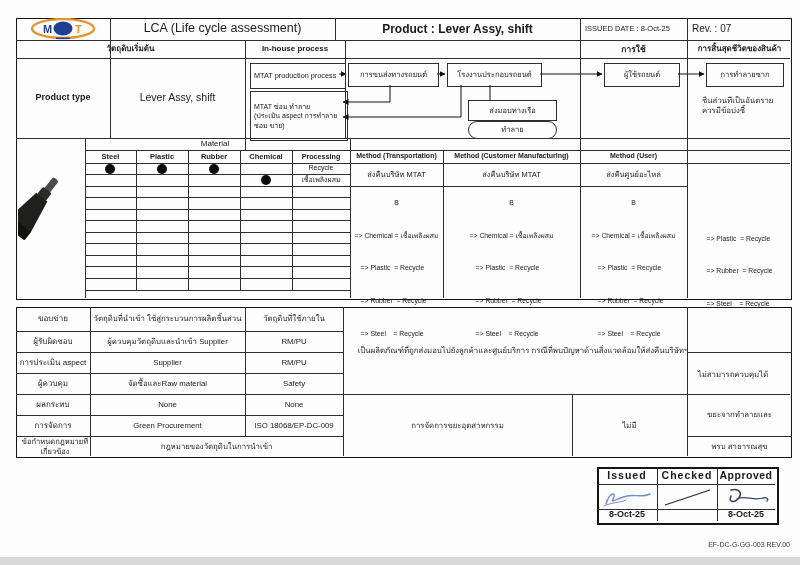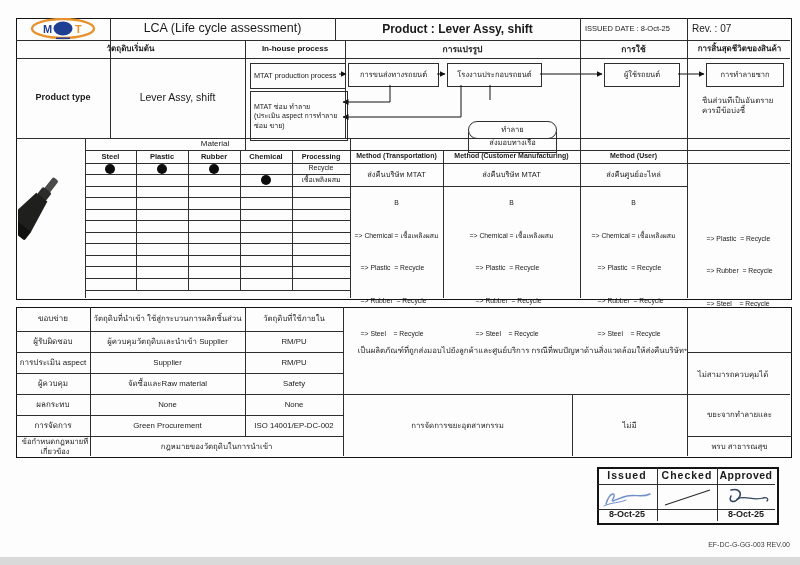--- a/index.html
+++ b/index.html
@@ -35,36 +35,35 @@
     <rect x="26" y="19.5" width="14" height="1.6" fill="#1e3f92"></rect>
   </svg>
 </div>
 <div class="cell" style="left:110px;top:18px;width:225px;height:22px;font-size:12.5px;">LCA (Life cycle assessment)</div>
 <div class="cell bold" style="left:335px;top:18px;width:245px;height:22px;font-size:12px;">Product : Lever Assy, shift</div>
 <div class="cell left" style="left:585px;top:18px;width:100px;height:22px;font-size:7.5px;">ISSUED  DATE  :  8-Oct-25</div>
 <div class="cell left" style="left:692px;top:18px;width:98px;height:22px;font-size:10px;">Rev. : 07</div>
 
 <div class="cell bold" style="left:16px;top:40px;width:229px;height:18px;font-size:8px;">วัตถุดิบเริ่มต้น</div>
 <div class="cell bold" style="left:245px;top:40px;width:100px;height:18px;font-size:8px;">In-house process</div>
-<div class="cell bold" style="left:345px;top:40px;width:235px;height:18px;font-size:8.5px;">การแปรรูป</div>
 <div class="cell bold" style="left:580px;top:40px;width:107px;height:18px;font-size:8.5px;text-align:right;">การใช้</div>
 <div class="cell bold" style="left:687px;top:40px;width:105px;height:18px;font-size:8px;">การสิ้นสุดชีวิตของสินค้า</div>
 
 <div class="cell bold" style="left:16px;top:58px;width:94px;height:80px;font-size:9px;">Product type</div>
 <div class="cell" style="left:110px;top:58px;width:135px;height:80px;font-size:10.5px;">Lever Assy, shift</div>
 
 <div class="box left" style="left:250px;top:63px;width:88px;height:24px;padding:0 3px;justify-content:flex-start;text-align:left;font-size:7.3px;">MTAT production process</div>
 <div class="box" style="left:250px;top:91px;width:90px;height:44px;border-width:1.4px;flex-direction:column;align-items:flex-start;justify-content:center;padding:2px 3px;text-align:left;font-size:7px;">
   <span>MTAT ซ่อม ทำลาย</span>
   <span>(ประเมิน aspect การทำลาย</span>
   <span>ซ่อม ขาย)</span>
 </div>
 <div class="box" style="left:348px;top:63px;width:89px;height:22px;">การขนส่งทางรถยนต์</div>
 <div class="box" style="left:447px;top:63px;width:93px;height:22px;">โรงงานประกอบรถยนต์</div>
-<div class="box" style="left:468px;top:100px;width:87px;height:19px;margin-top:32px;">ส่งมอบทางเรือ</div>
+<div class="box" style="left:468px;top:100px;width:87px;height:19px;">ส่งมอบทางเรือ</div>
 <div class="box" style="left:468px;top:121px;width:87px;height:16px;border-radius:9px;">ทำลาย</div>
 <div class="box" style="left:604px;top:63px;width:74px;height:22px;">ผู้ใช้รถยนต์</div>
 <div class="box" style="left:706px;top:63px;width:76px;height:22px;">การทำลายซาก</div>
 <div class="cell left" style="left:702px;top:96px;width:88px;height:32px;font-size:7.8px;flex-direction:column;align-items:flex-start;justify-content:flex-start;">
   <span>ชิ้นส่วนที่เป็นอันตราย</span>
   <span>ควรมีข้อบ่งชี้</span>
 </div>
 
 <svg class="abs" style="left:0;top:58px;" width="800" height="82" viewBox="0 0 800 82">
   <defs>
@@ -200,21 +199,21 @@
 <div class="cell" style="left:16px;top:373px;width:74px;height:21px;font-size:8px;">ผู้ควบคุม</div>
 <div class="cell" style="left:90px;top:373px;width:155px;height:21px;font-size:7.8px;">จัดซื้อและRaw material</div>
 <div class="cell" style="left:245px;top:373px;width:98px;height:21px;font-size:7.8px;">Safety</div>
 
 <div class="cell" style="left:16px;top:394px;width:74px;height:21px;font-size:8px;">ผลกระทบ</div>
 <div class="cell" style="left:90px;top:394px;width:155px;height:21px;font-size:7.8px;">None</div>
 <div class="cell" style="left:245px;top:394px;width:98px;height:21px;font-size:7.8px;">None</div>
 
 <div class="cell" style="left:16px;top:415px;width:74px;height:21px;font-size:8px;">การจัดการ</div>
 <div class="cell" style="left:90px;top:415px;width:155px;height:21px;font-size:7.8px;">Green Procurement</div>
-<div class="cell" style="left:245px;top:415px;width:98px;height:21px;font-size:7.8px;">ISO 14001/EP-DC-002</div>
+<div class="cell" style="left:245px;top:415px;width:98px;height:21px;font-size:7.8px;">ISO 18068/EP-DC-009</div>
 
 <div class="cell" style="left:16px;top:436px;width:74px;height:21px;font-size:7.5px;padding:0 2px;">ข้อกำหนดกฎหมายที่เกี่ยวข้อง</div>
 <div class="cell" style="left:90px;top:436px;width:253px;height:21px;font-size:7.8px;">กฎหมายของวัตถุดิบในการนำเข้า</div>
 
 <div class="cell" style="left:343px;top:307px;width:344px;height:87px;font-size:7.8px;padding:0 8px;">เป็นผลิตภัณฑ์ที่ถูกส่งมอบไปยังลูกค้าและศูนย์บริการ กรณีที่พบปัญหาด้านสิ่งแวดล้อมให้ส่งคืนบริษัทฯ</div>
 <div class="cell" style="left:687px;top:352px;width:92px;height:42px;font-size:7.8px;align-items:flex-start;padding-top:18px;">ไม่สามารถควบคุมได้</div>
 <div class="cell" style="left:343px;top:394px;width:229px;height:63px;font-size:7.8px;">การจัดการขยะอุตสาหกรรม</div>
 <div class="cell" style="left:572px;top:394px;width:115px;height:63px;font-size:7.8px;">ไม่มี</div>
 <div class="cell" style="left:687px;top:394px;width:105px;height:42px;font-size:7.8px;">ขยะจากทำลายและ</div>
 <div class="cell" style="left:687px;top:436px;width:105px;height:21px;font-size:7.8px;">พรบ สาธารณสุข</div>

